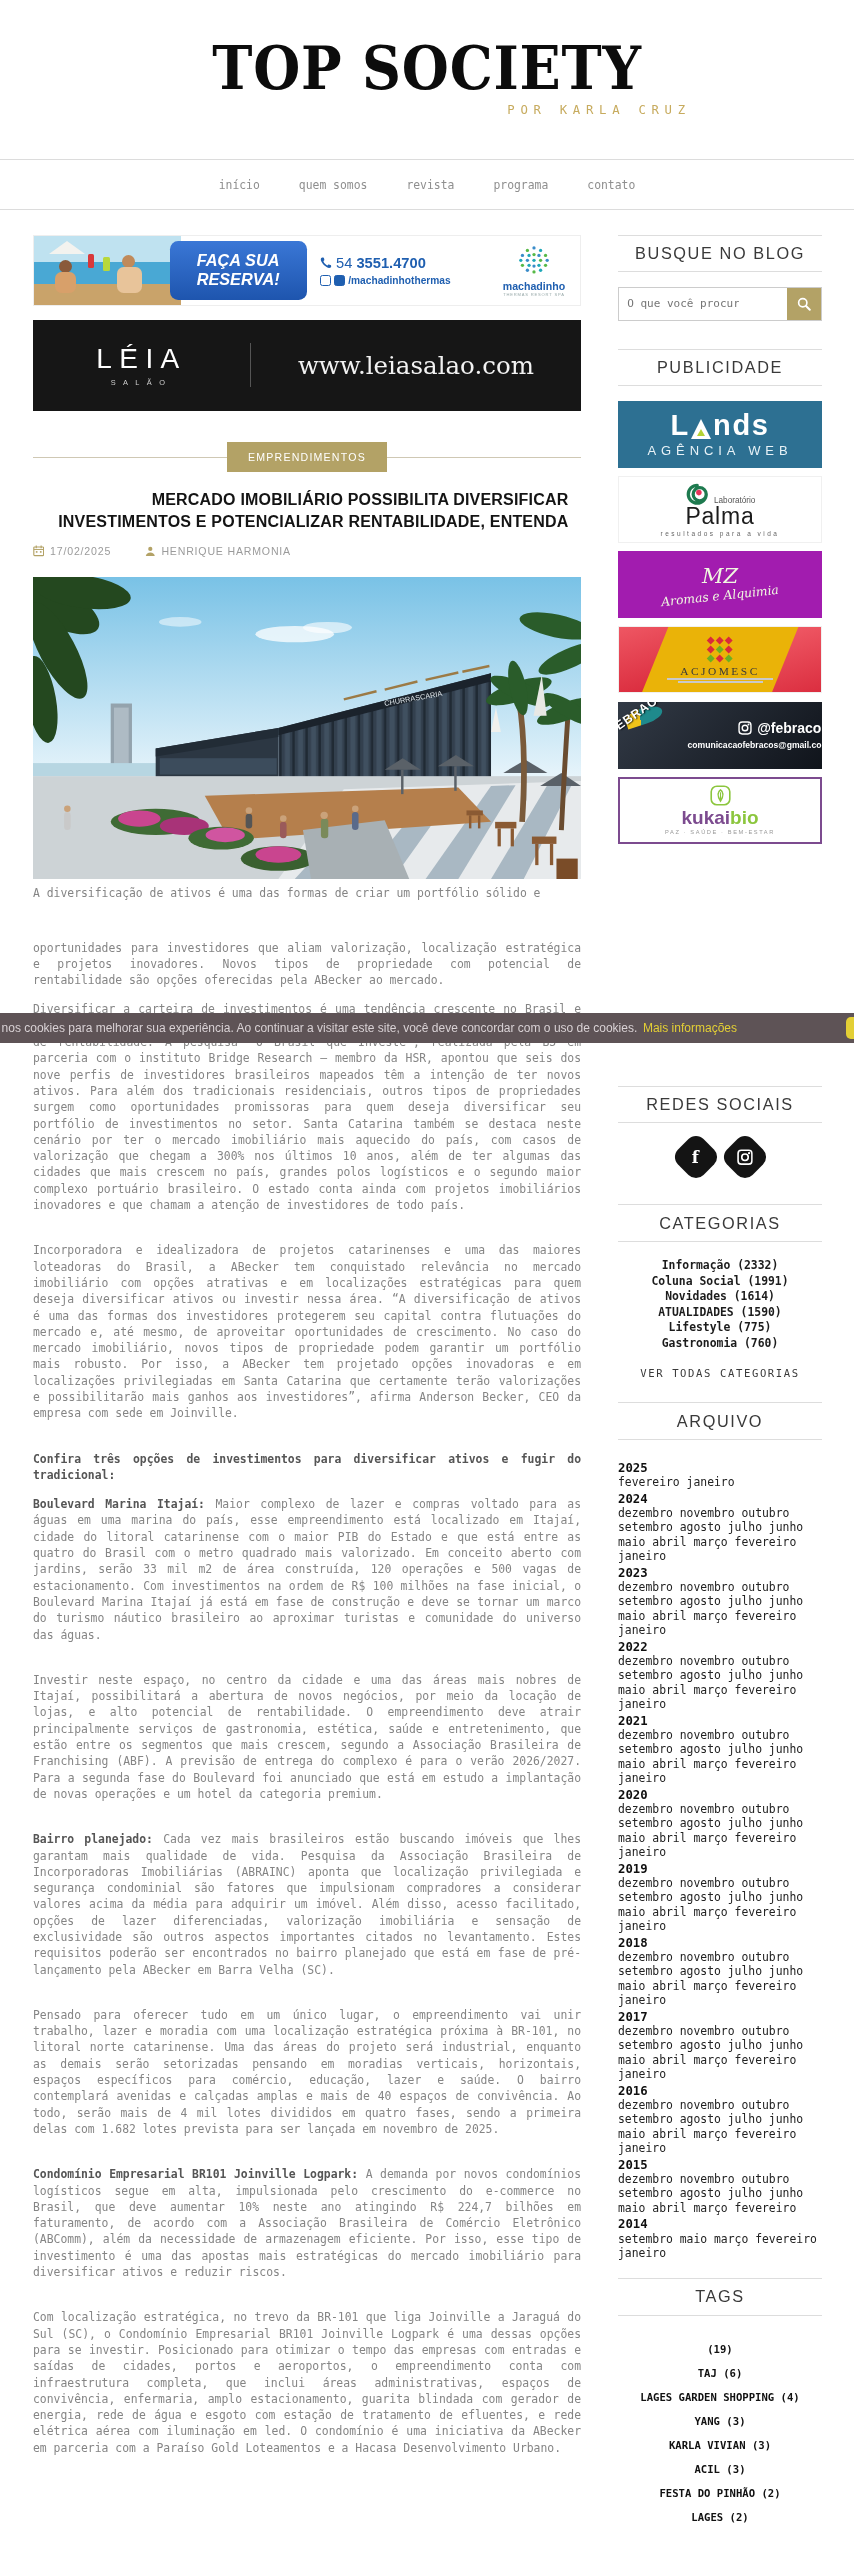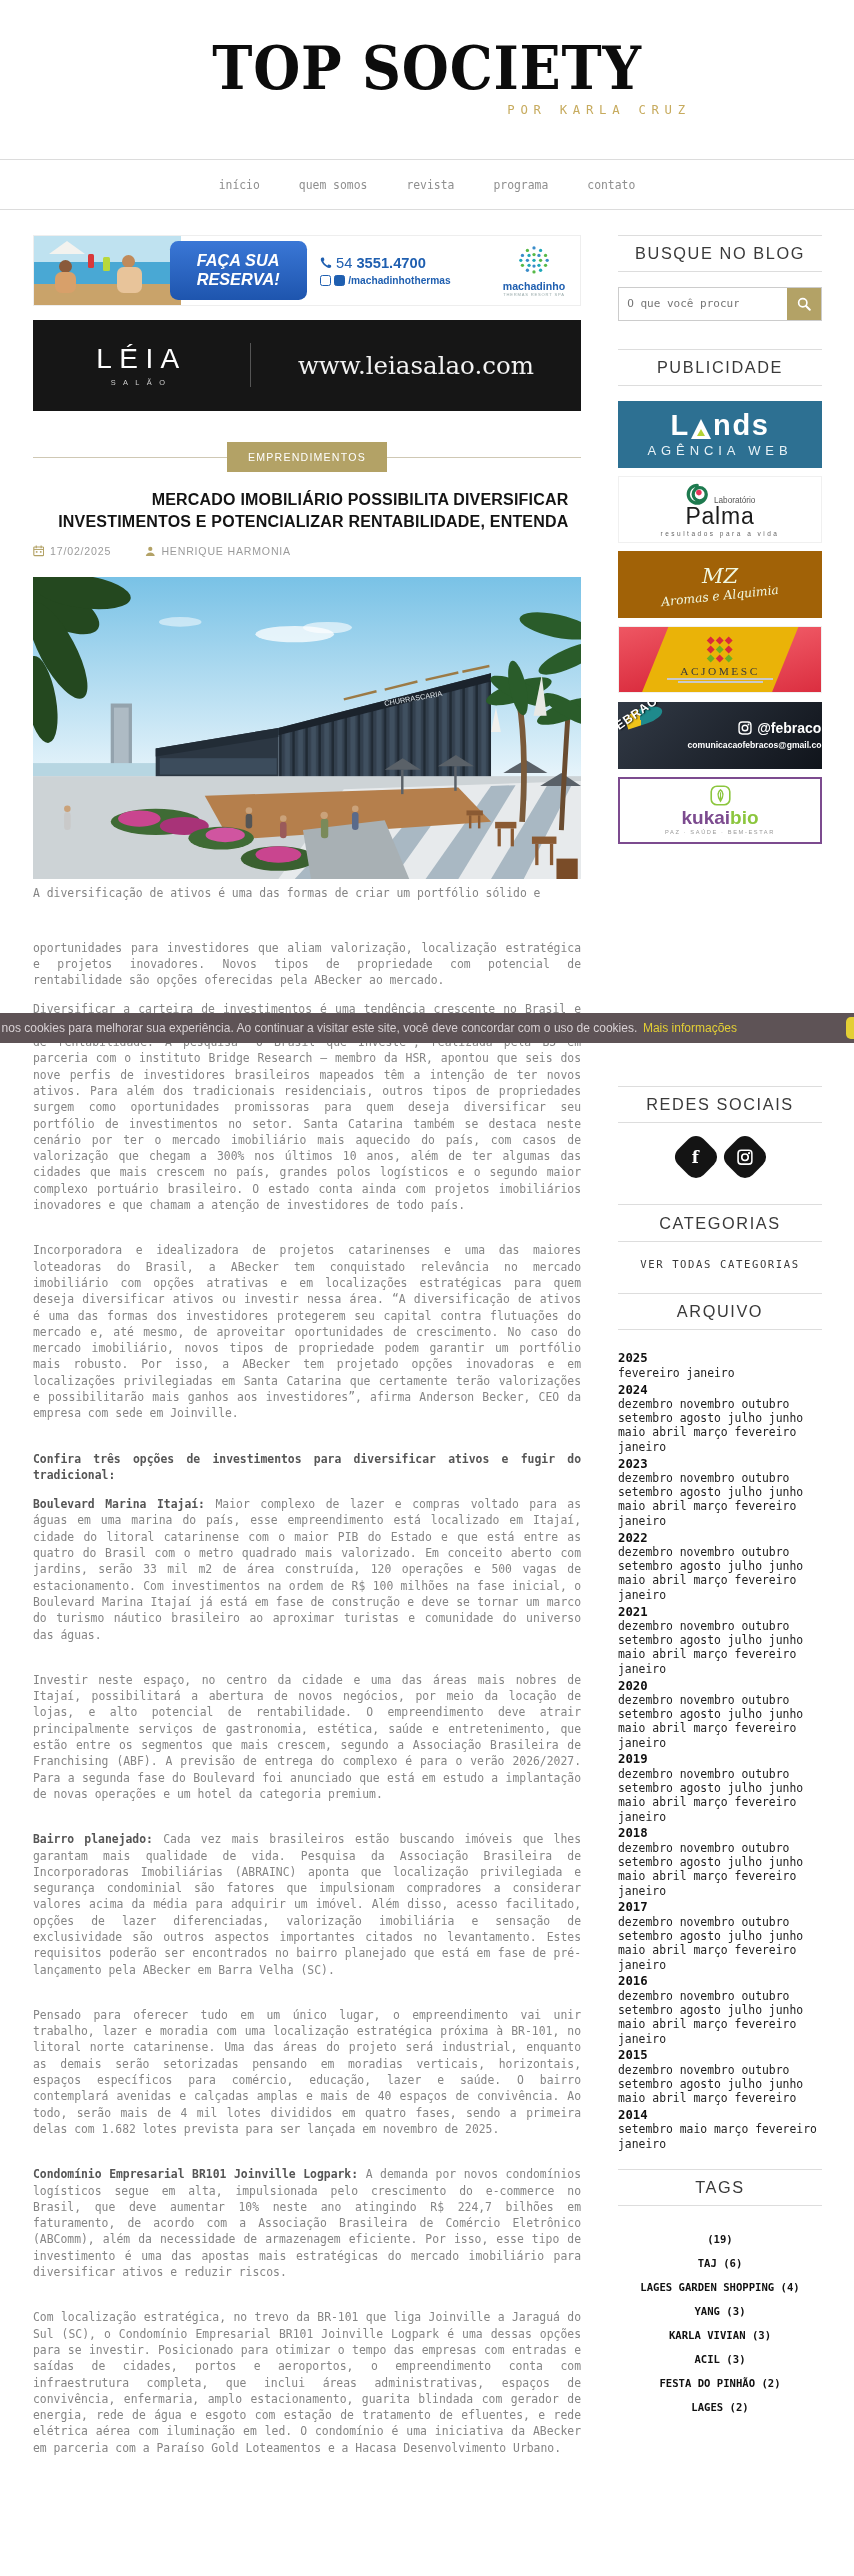--- a/index.html
+++ b/index.html
@@ -97,21 +97,21 @@
   .ad-lands{background:#2d7092;color:#fff;}
   .lands-name{font-size:29px;font-weight:700;letter-spacing:1.6px;display:flex;align-items:flex-end;line-height:1;}
   .tri-a{position:relative;display:inline-block;width:0;height:0;border-left:10.6px solid transparent;border-right:10.6px solid transparent;border-bottom:20.4px solid #fff;margin:0 1.6px 0.8px;}
   .tri-a::after{content:"";position:absolute;left:-4.1px;top:10.6px;width:0;height:0;border-left:4.1px solid transparent;border-right:4.1px solid transparent;border-bottom:7.4px solid #b5d334;}
   .lands-tag{font-size:13px;letter-spacing:4.9px;margin-top:3.3px;color:#e8f2f7;}
   .ad-palma{background:#fff;border:0.8px solid #f0f0f0;}
   .palma-top{display:flex;align-items:center;gap:4.9px;}
   .palma-lab{font-size:8.2px;color:#555;align-self:flex-end;margin-bottom:1.6px;}
   .palma-name{font-size:23px;color:#1c1c1c;letter-spacing:0.8px;line-height:1;margin-top:-1.6px;}
   .palma-tag{font-size:6.5px;letter-spacing:2.5px;color:#666;margin-top:2.5px;}
-  .ad-mz{background:#a16207;color:#f0f8e0;font-family:"DejaVu Serif",serif;font-style:italic;}
+  .ad-mz{background:#a21caf;color:#f0f8e0;font-family:"DejaVu Serif",serif;font-style:italic;}
   .mz-mono{font-size:21px;line-height:1;}
   .mz-tag{font-size:12.3px;transform:rotate(-6deg);margin-top:1.6px;}
   .ad-acjo{background:#eab308;border:0.8px solid #f0f0f0;}
   .acjo-band{position:absolute;top:-6.5px;bottom:-6.5px;width:51px;background:linear-gradient(160deg,#f05a66,#d92a3c);transform:skewX(-22deg);}
   .acjo-band.l{left:-14.7px;}
   .acjo-band.r{right:-14.7px;}
   .acjo-logo{display:grid;grid-template-columns:repeat(3,7.4px);grid-gap:1.6px;margin-bottom:2.5px;}
   .acjo-logo i{width:7.4px;height:7.4px;transform:rotate(45deg) scale(.8);display:block;}
   .acjo-name{font-family:"Liberation Serif",serif;font-size:11.4px;letter-spacing:2.5px;color:#3a3a3a;}
   .acjo-bar{height:1.6px;background:#c9c9c9;margin-top:1.6px;}
@@ -505,20 +505,28 @@
               <circle cx="15" cy="5" r="1.4" fill="#fff"></circle>
             </svg>
         </span>
       </div>
     </div>
 
     <div class="cat-sec">
       <div class="sb-section-head">
         <h3>CATEGORIAS</h3>
       </div>
+      <div class="cat-list">
+        <div>Informação (2332)</div>
+        <div>Coluna Social (1991)</div>
+        <div>Novidades (1614)</div>
+        <div>ATUALIDADES (1590)</div>
+        <div>Lifestyle (775)</div>
+        <div>Gastronomia (760)</div>
+      </div>
       <div class="ver-todas">VER TODAS CATEGORIAS</div>
     </div>
 
     <div class="arq-sec">
       <div class="sb-section-head">
         <h3>ARQUIVO</h3>
       </div>
       <div class="arq-list">
         <div class="arq-block">
             <div class="arq-year">2025</div>

